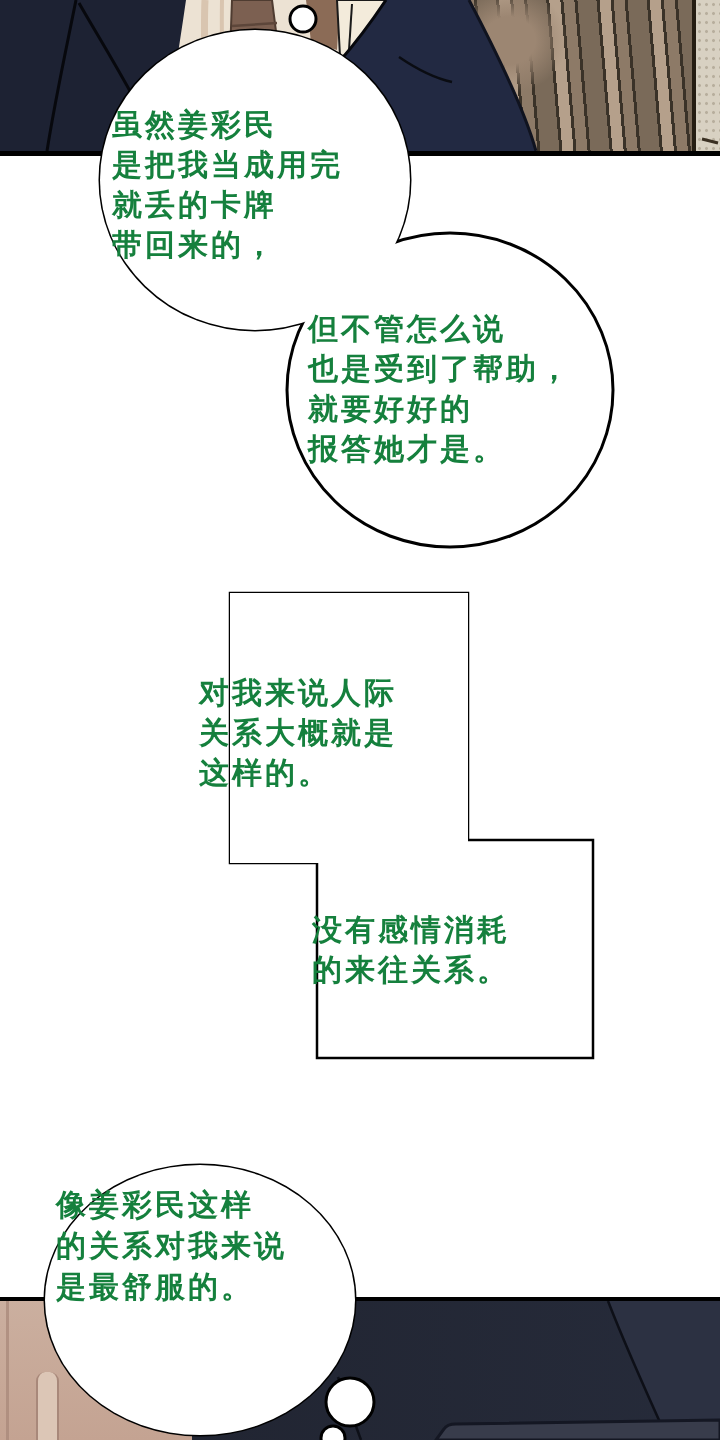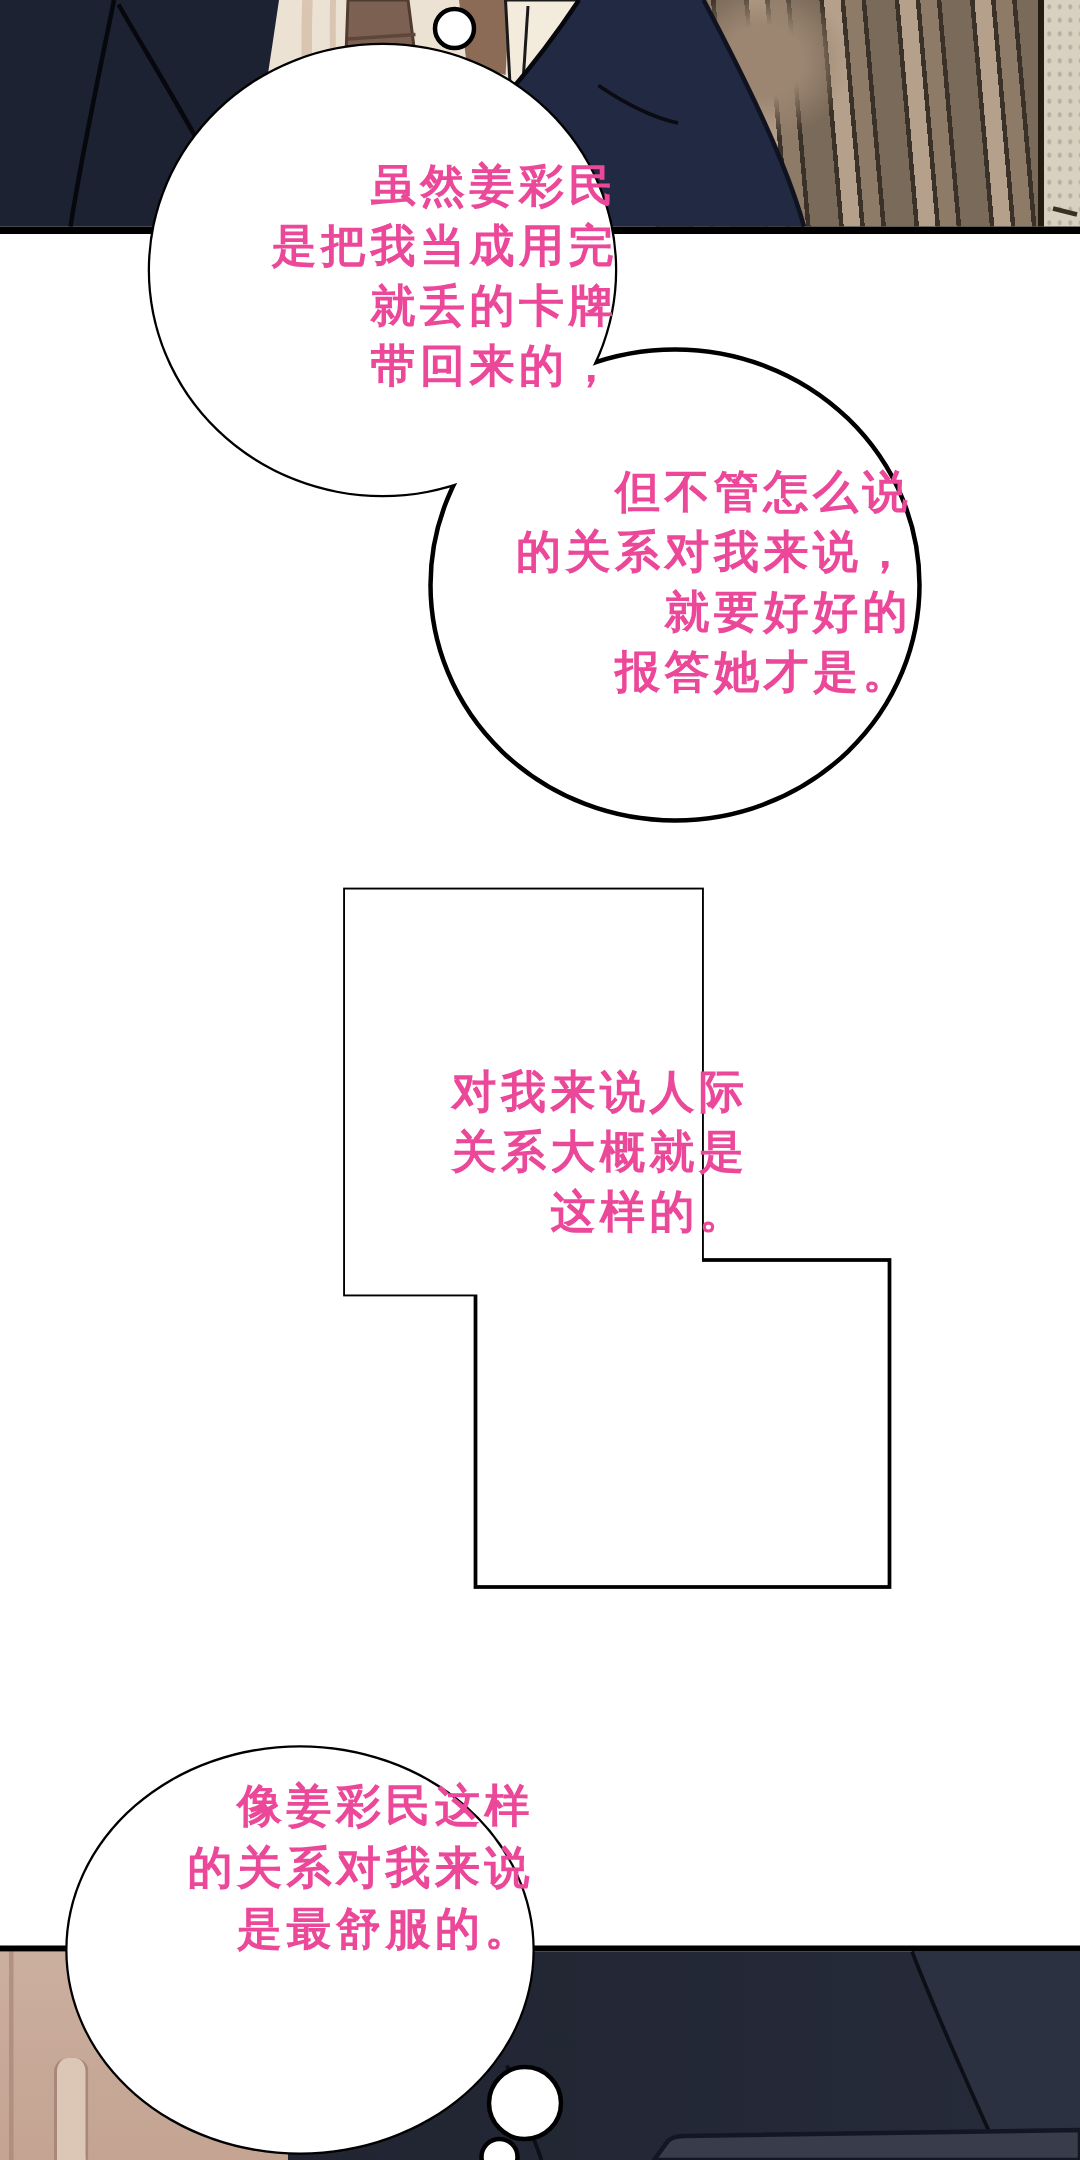--- a/index.html
+++ b/index.html
@@ -19,26 +19,26 @@
   
   .beige{left:0;top:1301px;width:192px;height:139px;
     background:linear-gradient(180deg,#cbaf9f,#c4a392);}
   .beige-seam{left:6px;top:1301px;width:3px;height:139px;background:#a8887a;opacity:.75;}
   .beige-strip{left:36px;top:1372px;width:19px;height:68px;background:#dcc6b6;
     border-left:2px solid #a8887a;border-right:2px solid #a8887a;border-radius:9px 9px 0 0;}
   .navy{left:192px;top:1301px;width:528px;height:139px;
     background:linear-gradient(90deg,#212532,#262b3a);}
   svg.art{position:absolute;left:0;top:0;z-index:5;}
   
-  .t{position:absolute;z-index:10;width:300px;color:#ec4899;text-align:right;
+  .t{position:absolute;z-index:10;width:300px;color:#15803d;text-align:left;
      white-space:pre-line;font-weight:700;font-size:30px;line-height:40px;
      letter-spacing:3px;font-family:"Liberation Sans","DejaVu Sans",sans-serif;}
   #t1{left:112px;top:105px;}
   #t2{left:308px;top:309px;}
-  #t3{left:199px;top:673px;margin-top:36px;}
+  #t3{left:199px;top:673px;}
   #t4{left:312px;top:910px;}
   #t5{left:56px;top:1184px;line-height:41px;}
 </style>
 </head>
 <body>
 
 <div class="stage">
 
   <div class="stripes"></div>
   <div class="patch"></div>
@@ -91,22 +91,24 @@
     <circle cx="350" cy="1402" r="24" fill="#ffffff" stroke="#000000" stroke-width="3"></circle>
     <ellipse cx="200" cy="1300" rx="155" ry="135" fill="#ffffff"></ellipse>
     <circle cx="333" cy="1438" r="12" fill="#ffffff" stroke="#000000" stroke-width="3"></circle>
   </svg>
 
   <div class="t" id="t1">虽然姜彩民
 是把我当成用完
 就丢的卡牌
 带回来的，</div>
   <div class="t" id="t2">但不管怎么说
-的关系对我来说，
+也是受到了帮助，
 就要好好的
 报答她才是。</div>
   <div class="t" id="t3">对我来说人际
 关系大概就是
 这样的。</div>
+  <div class="t" id="t4">没有感情消耗
+的来往关系。</div>
   <div class="t" id="t5">像姜彩民这样
 的关系对我来说
 是最舒服的。</div>
 </div>
 
 </body></html>

